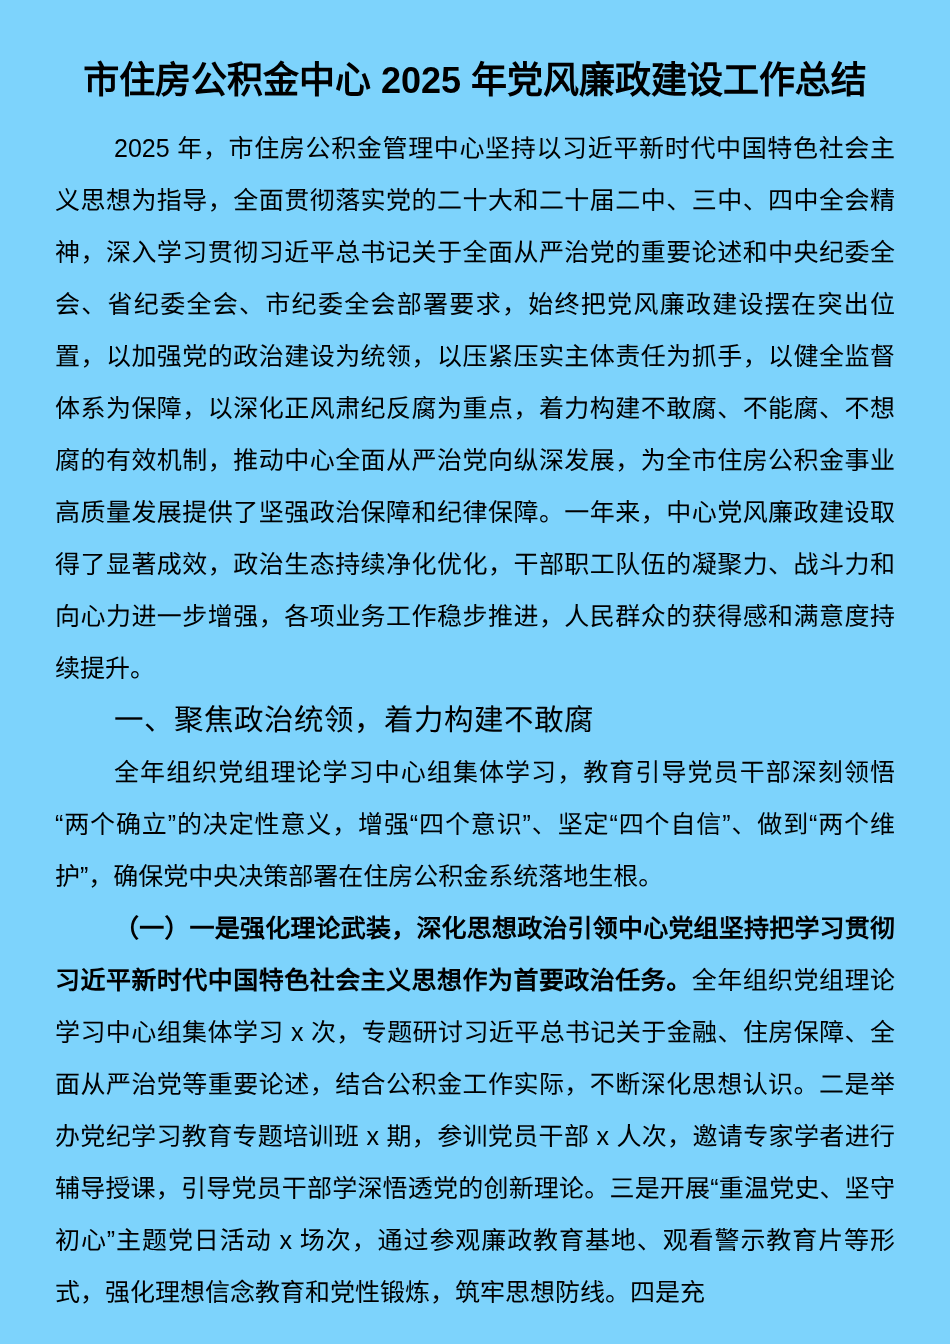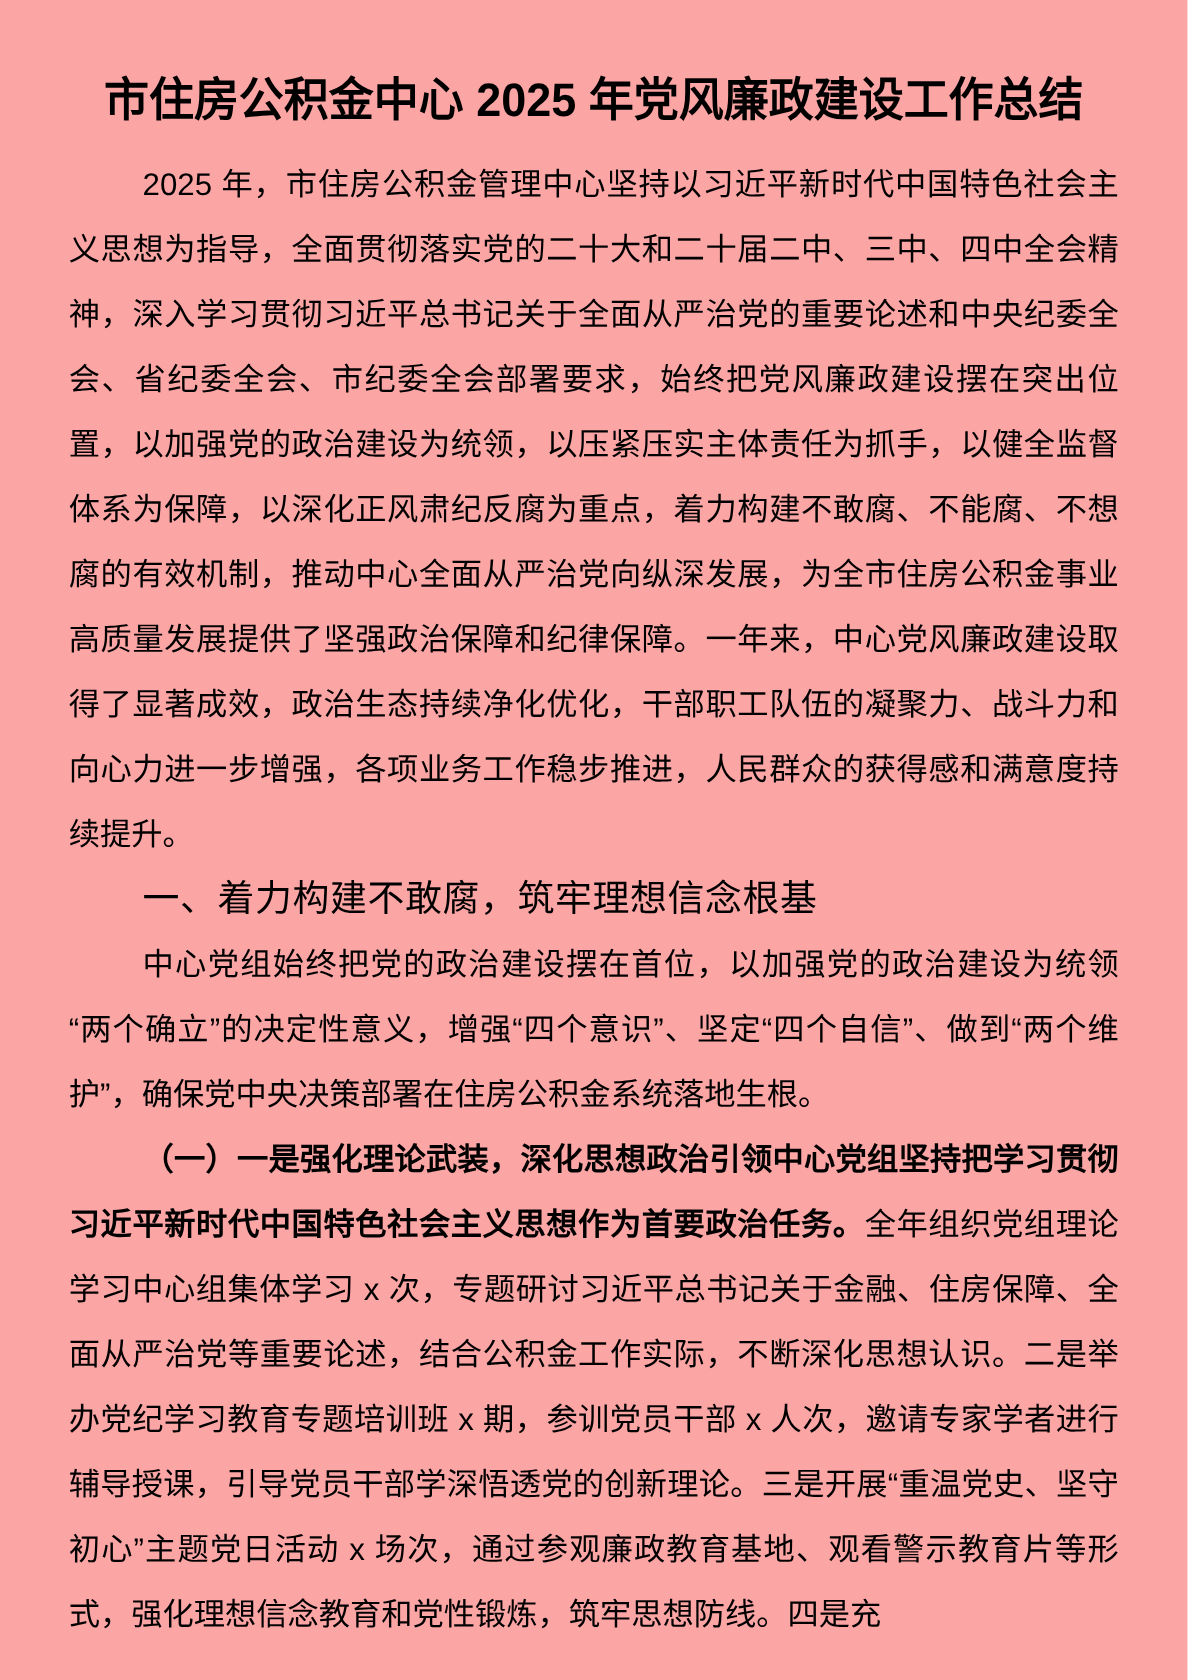--- a/index.html
+++ b/index.html
@@ -12,21 +12,21 @@
   body {
     font-family: "Liberation Sans", "DejaVu Sans", sans-serif;
     color: #000000;
     -webkit-font-smoothing: antialiased;
   }
 
   .page {
     position: relative;
     width: 950px;
     height: 1344px;
-    background: #fca5a5;
+    background: #7dd3fc;
     overflow: hidden;
     box-sizing: border-box;
   }
 
   .content {
     position: absolute;
     left: 55px;
     top: 0;
     width: 840px;
   }
@@ -83,20 +83,20 @@
 </head>
 <body>
 
 <div class="page">
   <div class="content">
 
     <h1 class="doc-title" style="transform: scaleX(0.9595);">市住房公积金中心 2025 年党风廉政建设工作总结</h1>
 
     <p class="para indent first-para-top">2025 年，市住房公积金管理中心坚持以习近平新时代中国特色社会主义思想为指导，全面贯彻落实党的二十大和二十届二中、三中、四中全会精神，深入学习贯彻习近平总书记关于全面从严治党的重要论述和中央纪委全会、省纪委全会、市纪委全会部署要求，始终把党风廉政建设摆在突出位置，以加强党的政治建设为统领，以压紧压实主体责任为抓手，以健全监督体系为保障，以深化正风肃纪反腐为重点，着力构建不敢腐、不能腐、不想腐的有效机制，推动中心全面从严治党向纵深发展，为全市住房公积金事业高质量发展提供了坚强政治保障和纪律保障。一年来，中心党风廉政建设取得了显著成效，政治生态持续净化优化，干部职工队伍的凝聚力、战斗力和向心力进一步增强，各项业务工作稳步推进，人民群众的获得感和满意度持续提升。</p>
 
-    <p class="section-heading">一、着力构建不敢腐，筑牢理想信念根基</p>
+    <p class="section-heading">一、聚焦政治统领，着力构建不敢腐</p>
 
-    <p class="para indent">中心党组始终把党的政治建设摆在首位，以加强党的政治建设为统领“两个确立”的决定性意义，增强“四个意识”、坚定“四个自信”、做到“两个维护”，确保党中央决策部署在住房公积金系统落地生根。</p>
+    <p class="para indent">全年组织党组理论学习中心组集体学习，教育引导党员干部深刻领悟“两个确立”的决定性意义，增强“四个意识”、坚定“四个自信”、做到“两个维护”，确保党中央决策部署在住房公积金系统落地生根。</p>
 
     <p class="para indent"><span class="bold-run">（一）一是强化理论武装，深化思想政治引领中心党组坚持把学习贯彻习近平新时代中国特色社会主义思想作为首要政治任务。</span><span>全年组织党组理论学习中心组集体学习 x 次，专题研讨习近平总书记关于金融、住房保障、全面从严治党等重要论述，结合公积金工作实际，不断深化思想认识。二是举办党纪学习教育专题培训班 x 期，参训党员干部 x 人次，邀请专家学者进行辅导授课，引导党员干部学深悟透党的创新理论。三是开展“重温党史、坚守初心”主题党日活动 x 场次，通过参观廉政教育基地、观看警示教育片等形式，强化理想信念教育和党性锻炼，筑牢思想防线。四是充</span></p>
 
   </div>
 </div>
 
 </body></html>

